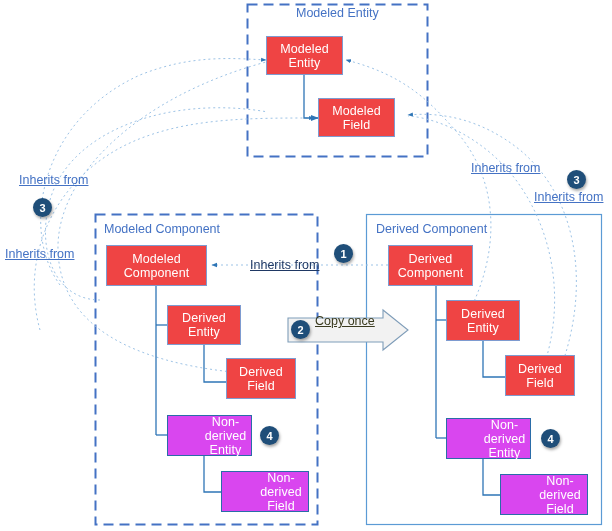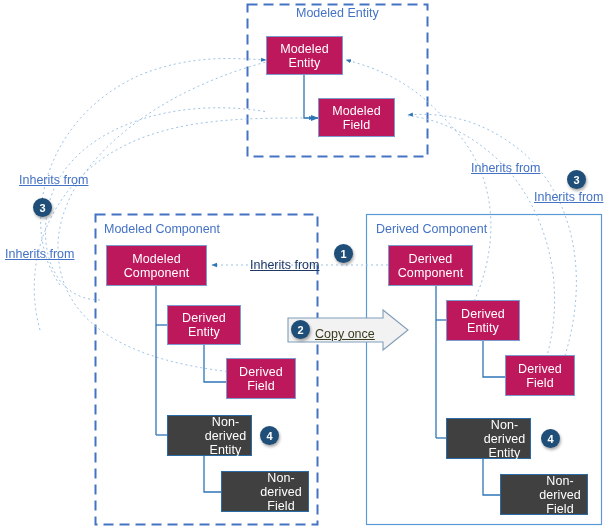--- a/index.html
+++ b/index.html
@@ -5,22 +5,22 @@
   html,body{margin:0;padding:0;background:#ffffff;}
   body{width:612px;height:531px;overflow:hidden;
        font-family:"Liberation Sans","DejaVu Sans",sans-serif;}
   #stage{position:relative;width:612px;height:531px;}
   svg#canvas{position:absolute;left:0;top:0;width:612px;height:531px;}
 
   .node{position:absolute;box-sizing:border-box;display:flex;
         align-items:center;justify-content:center;text-align:center;
         color:#ffffff;font-size:12.5px;line-height:14px;
         letter-spacing:.1px;}
-  .node.light{background:#be185d;border:1px solid #7E9BD0;}
-  .node.dark{background:#404040;border:1px solid #2A6CA8;padding-left:32px;}
+  .node.light{background:#ef4444;border:1px solid #7E9BD0;}
+  .node.dark{background:#d946ef;border:1px solid #2A6CA8;padding-left:32px;}
 
   .grouplabel{position:absolute;color:#4472C4;font-size:12.5px;
               white-space:nowrap;}
   .edgelabel{position:absolute;color:#1F3864;font-size:12.5px;
              white-space:nowrap;text-decoration:underline;}
   .edgelabel.blue{color:#4472C4;}
   .edgelabel.olive{color:#3B3B1F;}
 
   .marker{position:absolute;width:19px;height:19px;border-radius:50%;
           background:#1F4E79;color:#fff;font-size:11px;font-weight:bold;
@@ -148,21 +148,21 @@
 Entity</span>
   </div>
 
   <div class="node dark" style="left:500px;top:474px;width:88px;height:41px;">
     <span style="white-space:pre-line">Non-derived
 Field</span>
   </div>
 
   <div class="edgelabel" style="left:250px;top:258px;">Inherits from</div>
 
-  <div class="edgelabel olive" style="left:315px;top:327px;">Copy once</div>
+  <div class="edgelabel olive" style="left:315px;top:314px;">Copy once</div>
 
   <div class="edgelabel blue" style="left:19px;top:173px;">Inherits from</div>
 
   <div class="edgelabel blue" style="left:5px;top:247px;">Inherits from</div>
 
   <div class="edgelabel blue" style="left:471px;top:161px;">Inherits from</div>
 
   <div class="edgelabel blue" style="left:534px;top:190px;">Inherits from</div>
 
   <div class="marker" style="left:334px;top:244px;">

